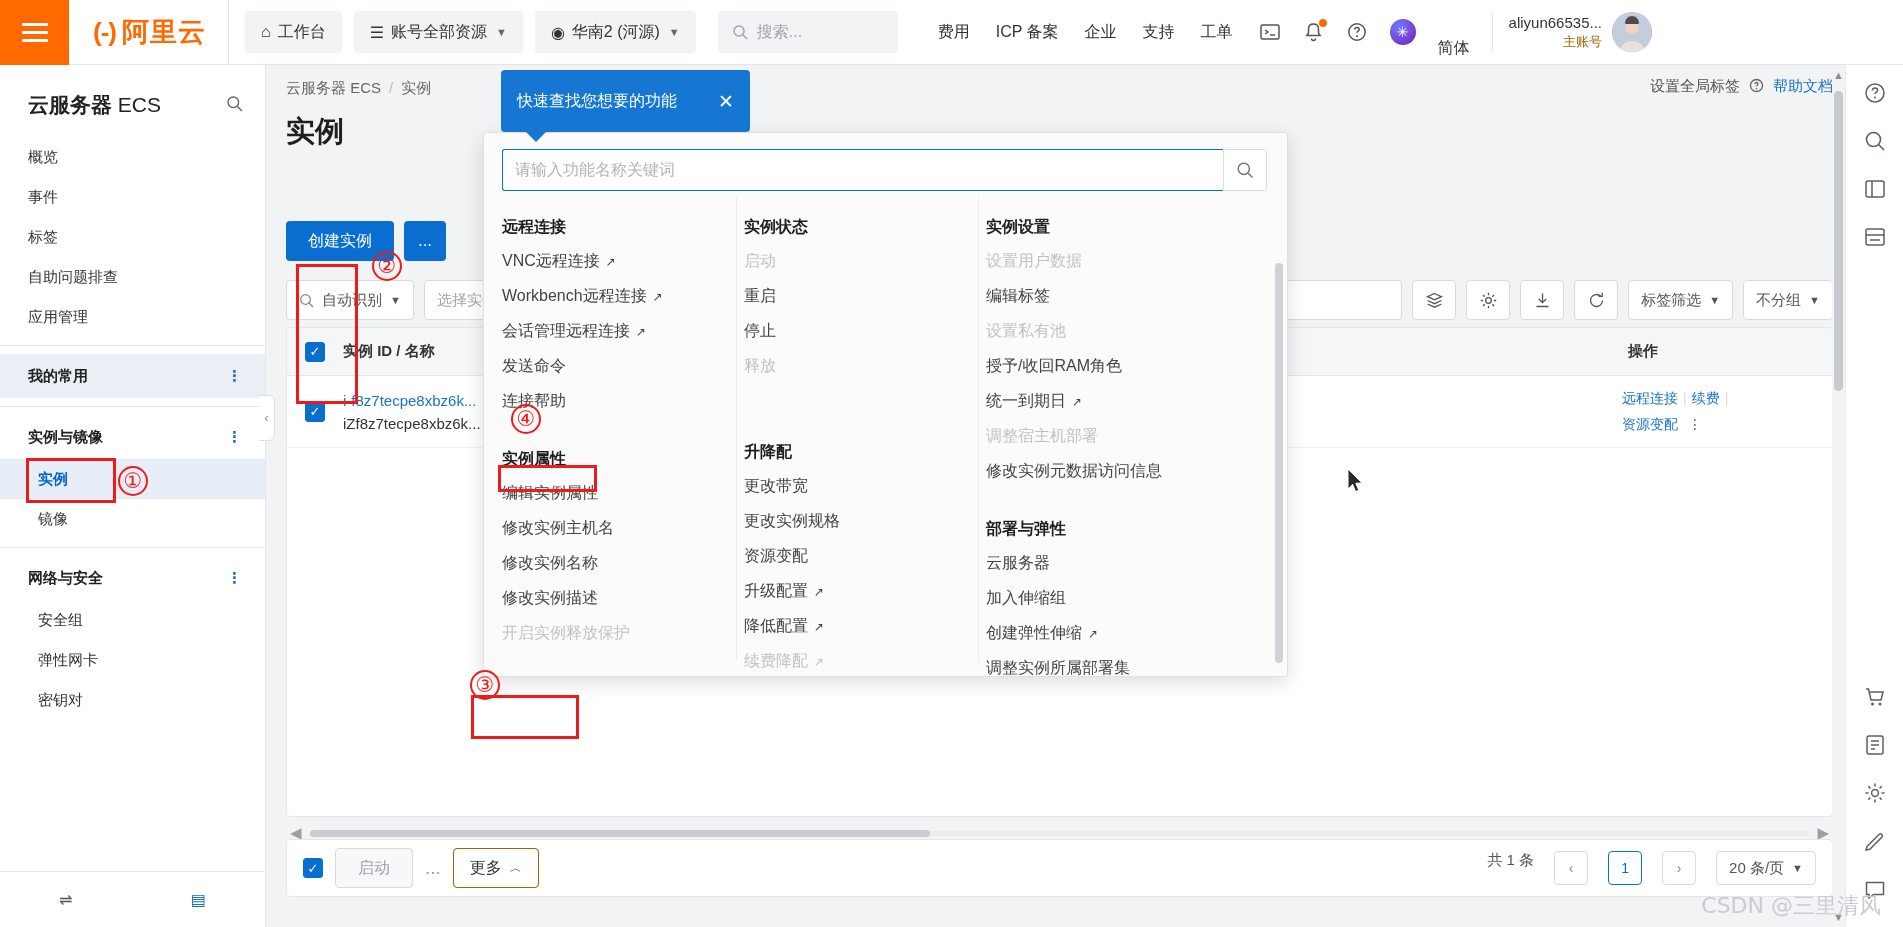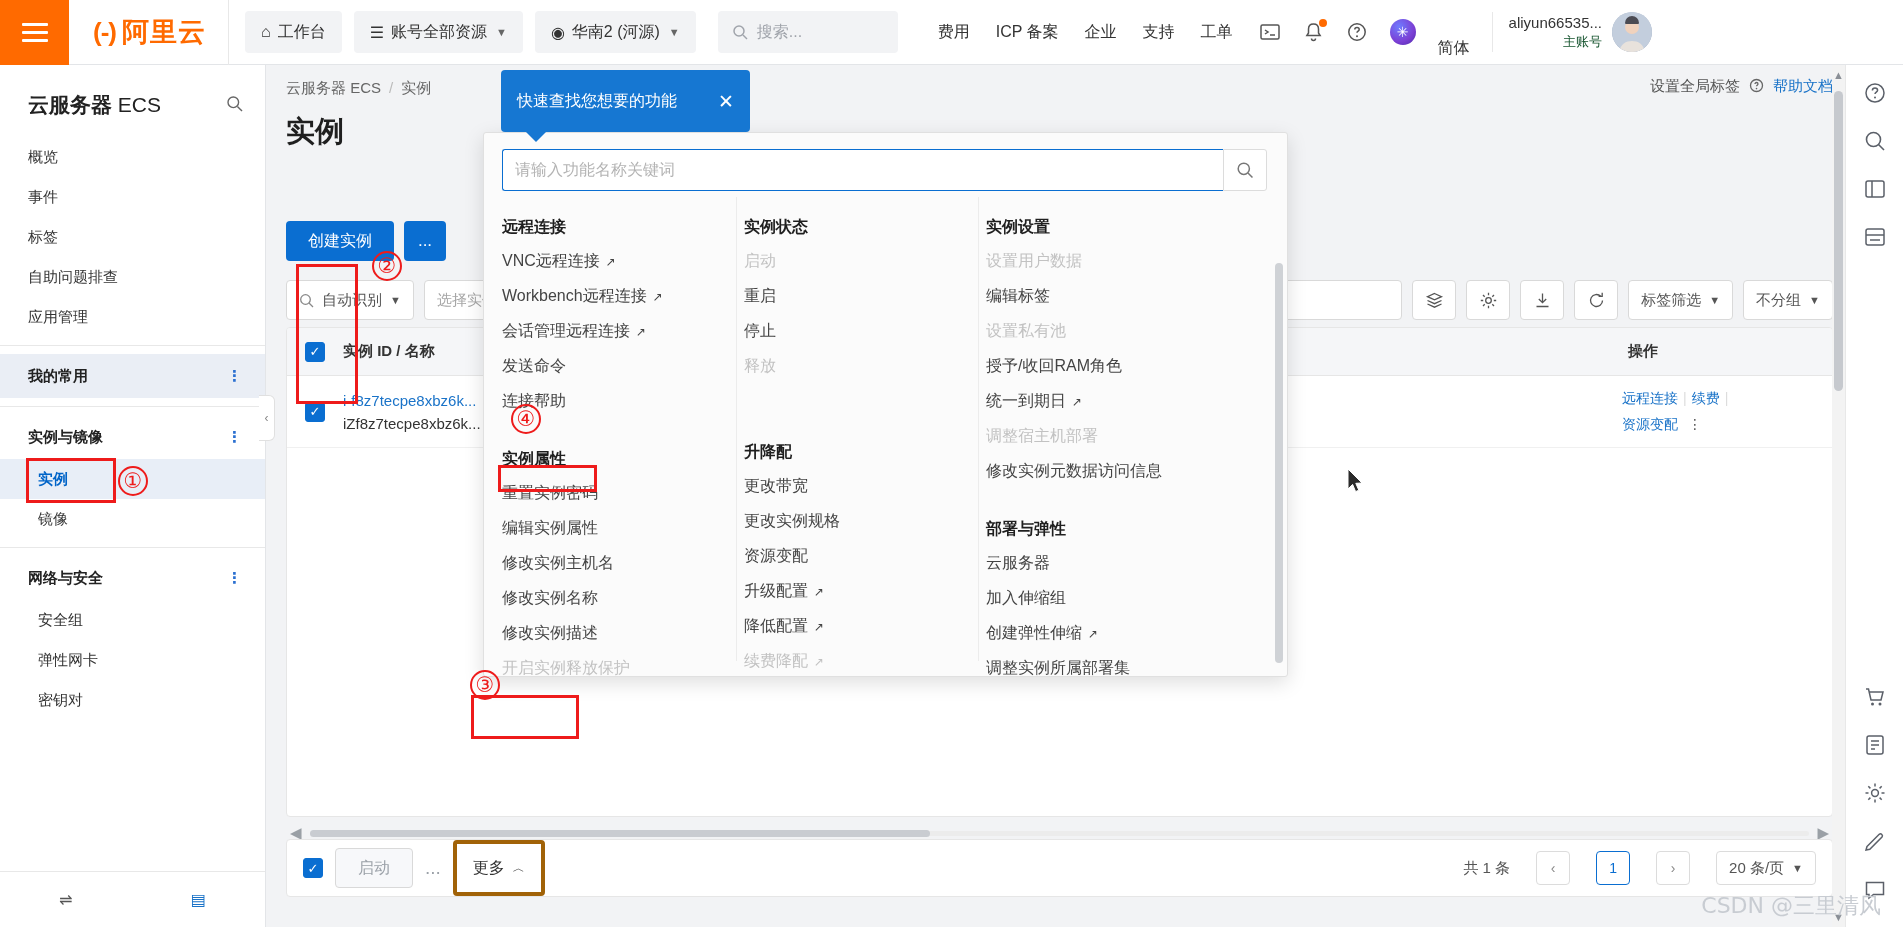--- a/index.html
+++ b/index.html
@@ -51,21 +51,21 @@
   .ai-orb {
     width: 26px; height: 26px; border-radius: 50%;
     background: radial-gradient(circle at 35% 30%, #6f7cff, #7b3fd4 60%, #4a2aa8);
     display: flex; align-items: center; justify-content: center; color: #fff; font-size: 14px;
   }
   .lang { font-size: 16px; color: #333; cursor: pointer; margin-top: 33px; }
   .acct-divider { width: 1px; height: 40px; background: #e8e8e8; margin-left: 22px; }
   .account { display: flex; align-items: center; gap: 10px; margin-left: 16px; padding-right: 14px; cursor: pointer; }
   .acct-lines { display: flex; flex-direction: column; align-items: flex-end; gap: 2px; }
   .acct-name { font-size: 15px; color: #333; }
-  .acct-role { font-size: 13px; color: #14532d; }
+  .acct-role { font-size: 13px; color: #a16207; }
   .avatar {
     width: 40px; height: 40px; border-radius: 50%;
     background: linear-gradient(#b8c4d6, #93a3bb);
     display: flex; align-items: center; justify-content: center; overflow: hidden;
   }
 
   
   .sidebar {
     position: absolute; top: 65px; left: 0; width: 266px; height: 862px;
     background: #fff; border-right: 1px solid #e3e5e8;
@@ -192,25 +192,25 @@
     position: absolute; left: 20px; right: 70px; bottom: 30px; height: 58px;
     background: #fff; border: 1px solid #e6e6e6; border-radius: 4px;
     display: flex; align-items: center; padding: 0 16px; gap: 12px;
   }
   .bb-btn {
     height: 40px; padding: 0 22px; border: 1px solid #d9d9d9; background: #f7f8fa;
     border-radius: 4px; font-size: 16px; color: #9ba1a8; cursor: pointer;
     display: flex; align-items: center; font-family: inherit;
   }
   .bb-more {
-    height: 56px; padding: 0 16px; border: 4px solid #a16207; background: #fff;
+    height: 40px; padding: 0 16px; border: 1px solid #a16207; background: #fff;
     border-radius: 4px; font-size: 16px; color: #333; cursor: pointer;
     display: flex; align-items: center; gap: 8px; font-family: inherit;
   }
-  .pager { margin-left: auto; display: flex; align-items: center; gap: 26px; font-size: 15px; color: #555; }
+  .pager { margin-left: auto; display: flex; align-items: flex-start; gap: 20px; font-size: 15px; color: #555; }
   .pg-btn {
     width: 34px; height: 34px; border: 1px solid #dcdcdc; background: #fff; border-radius: 4px;
     display: flex; align-items: center; justify-content: center; color: #888; cursor: pointer; font-size: 14px;
   }
   .pg-btn.cur { border-color: #0a6ed1; color: #0a6ed1; }
   .pg-size {
     height: 34px; padding: 0 12px; border: 1px solid #dcdcdc; background: #fff; border-radius: 4px;
     display: flex; align-items: center; gap: 8px; color: #555; cursor: pointer; font-size: 15px;
   }
 
@@ -685,23 +685,20 @@
           </div>
         <div class="pitem">
             <span>发送命令</span>
           </div>
         <div class="pitem">
             <span>连接帮助</span>
           </div>
 
         <h4 class="gap">实例属性</h4>
         <div class="pitem">
-            <span>重置实例密码</span>
-          </div>
-        <div class="pitem">
             <span>编辑实例属性</span>
           </div>
         <div class="pitem">
             <span>修改实例主机名</span>
           </div>
         <div class="pitem">
             <span>修改实例名称</span>
           </div>
         <div class="pitem">
             <span>修改实例描述</span>

